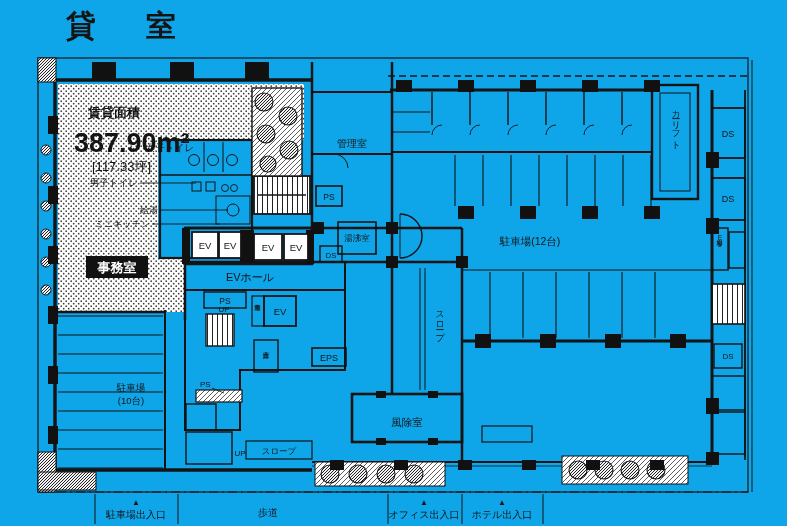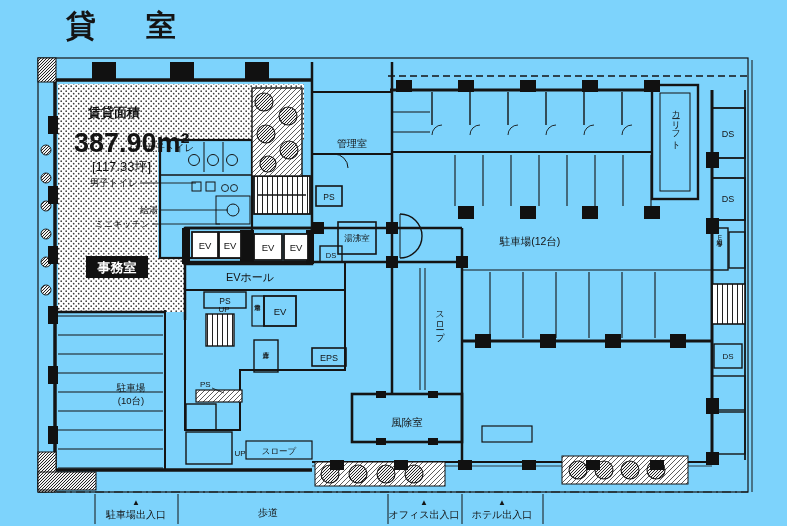--- a/index.html
+++ b/index.html
@@ -1,16 +1,16 @@
 <!DOCTYPE html>
 <html><head>
 <meta charset="utf-8">
 <style>
   html,body{margin:0;padding:0;background:#ffffff;}
-  .page{position:relative;width:787px;height:526px;background:#7dd3fc;overflow:hidden;
+  .page{position:relative;width:787px;height:526px;background:#0ea5e9;overflow:hidden;
         font-family:"Liberation Sans",sans-serif;}
   svg text{fill:#141414;font-family:"Liberation Sans",sans-serif;}
   .vtext{writing-mode:vertical-rl;text-orientation:upright;}
 </style>
 </head>
 <body>
 
 <div class="page">
 <svg width="787" height="526" viewBox="0 0 787 526">
   <defs>

